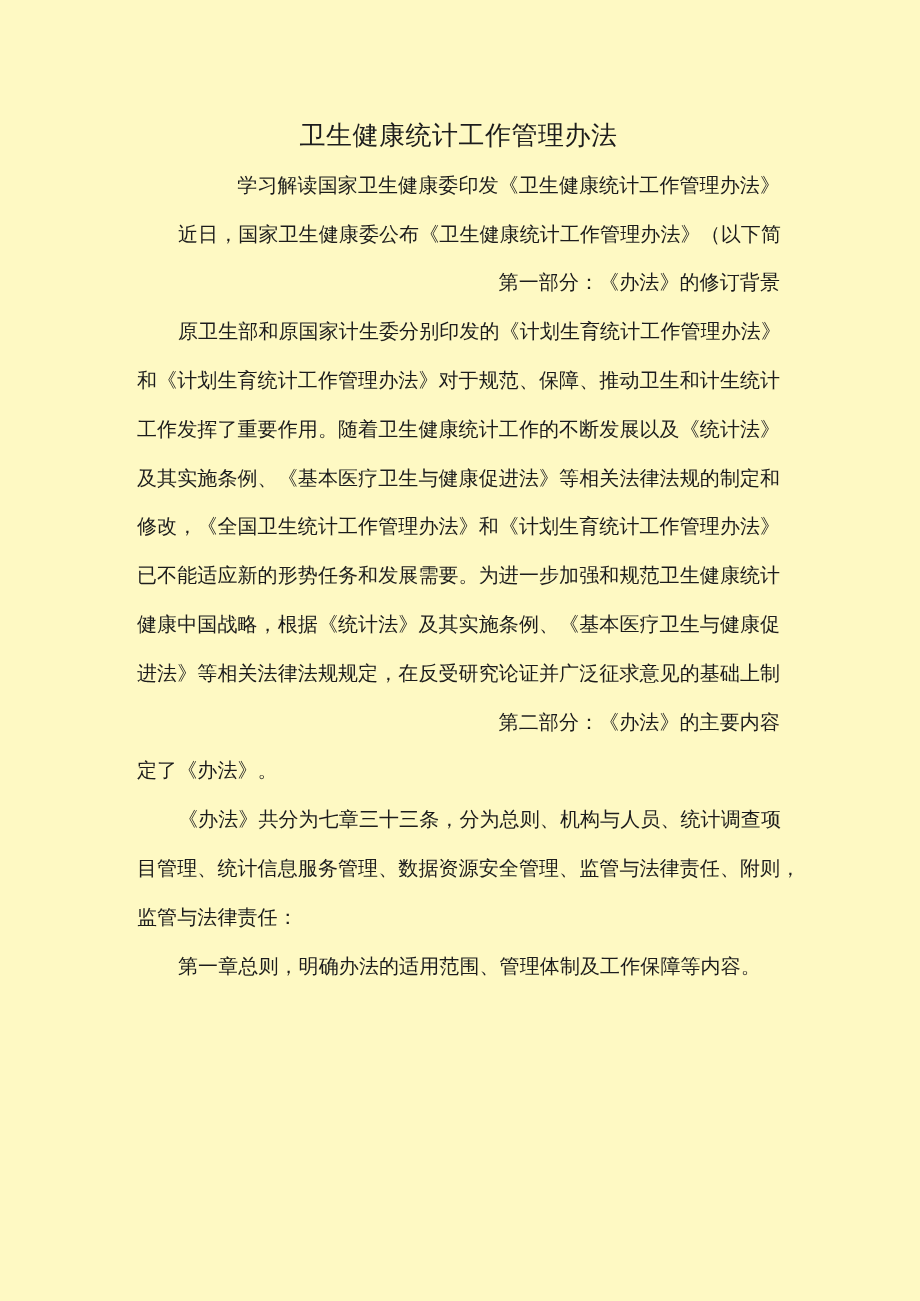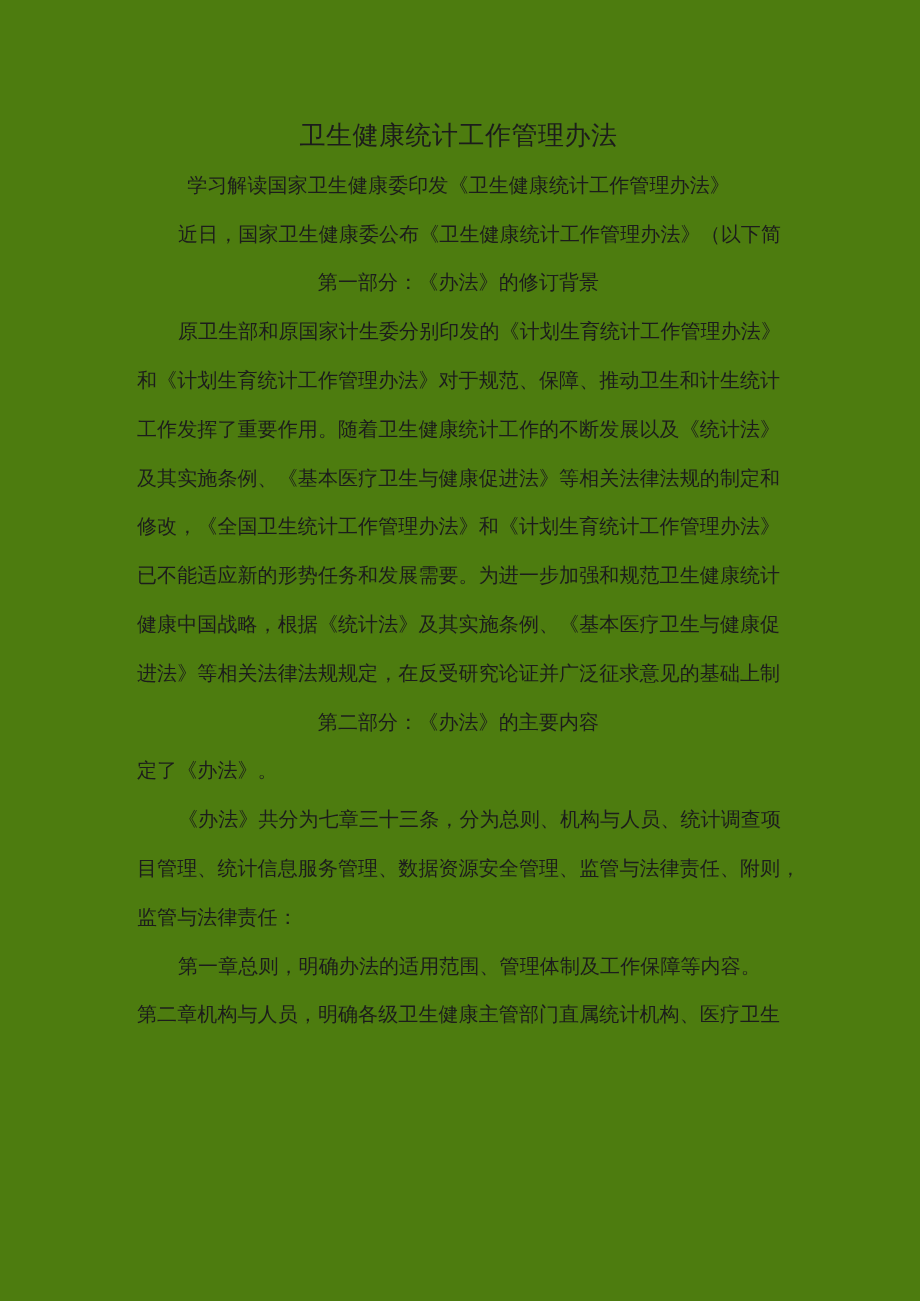--- a/index.html
+++ b/index.html
@@ -5,41 +5,41 @@
   html, body {
     margin: 0;
     padding: 0;
     background: #ffffff;
   }
   .page {
     position: relative;
     width: 920px;
     height: 1301px;
     margin: 0 auto;
-    background: #4d7c0f;
+    background: #fef9c3;
     box-sizing: border-box;
     padding: 112px 140px 0 137px;
     overflow: hidden;
     font-family: "Liberation Serif", "DejaVu Serif", serif;
     color: #1c1c1c;
   }
   .line {
     height: 48.8px;
     line-height: 48.8px;
     font-size: 20px;
     white-space: nowrap;
     letter-spacing: 0.1px;
   }
   .title {
     font-size: 26px;
     text-align: center;
     letter-spacing: 0.5px;
   }
   .center {
-    text-align: center;
+    text-align: right;
   }
   .indent {
     text-indent: 41px;
   }
 </style>
 </head>
 <body>
 
 <div class="page">
   <div class="line title">卫生健康统计工作管理办法</div>
@@ -54,14 +54,13 @@
   <div class="line">修改，《全国卫生统计工作管理办法》和《计划生育统计工作管理办法》</div>
   <div class="line">已不能适应新的形势任务和发展需要。为进一步加强和规范卫生健康统计</div>
   <div class="line">健康中国战略，根据《统计法》及其实施条例、《基本医疗卫生与健康促</div>
   <div class="line">进法》等相关法律法规规定，在反受研究论证并广泛征求意见的基础上制</div>
   <div class="line center">第二部分：《办法》的主要内容</div>
   <div class="line">定了《办法》。</div>
   <div class="line indent">《办法》共分为七章三十三条，分为总则、机构与人员、统计调查项</div>
   <div class="line">目管理、统计信息服务管理、数据资源安全管理、监管与法律责任、附则，</div>
   <div class="line">监管与法律责任：</div>
   <div class="line indent">第一章总则，明确办法的适用范围、管理体制及工作保障等内容。</div>
-  <div class="line">第二章机构与人员，明确各级卫生健康主管部门直属统计机构、医疗卫生</div>
 </div>
 
 </body></html>

